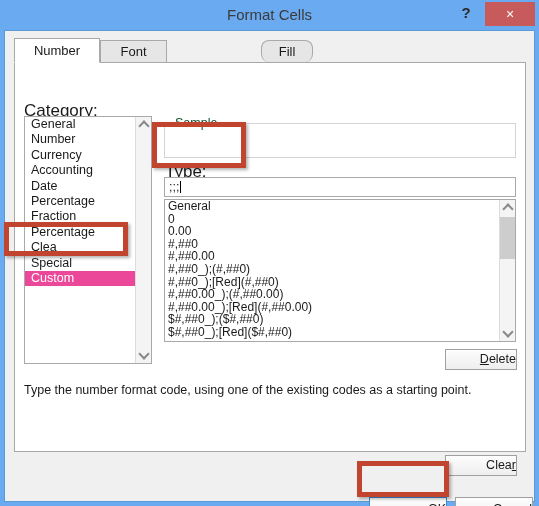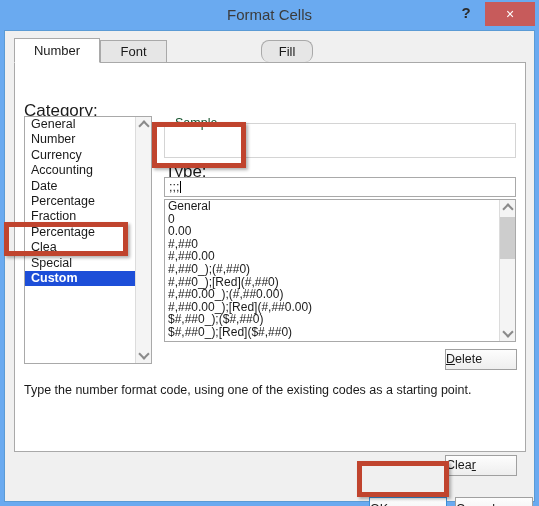--- a/index.html
+++ b/index.html
@@ -134,23 +134,22 @@
   .cat-item {
     height: 15.4px;
     line-height: 15.4px;
     padding-left: 6px;
     font-size: 12.5px;
     color: #1a1a1a;
     white-space: nowrap;
     cursor: pointer;
   }
   .cat-item.selected {
-    background: #1d4ed8;
+    background: #ec4899;
     color: #ffffff;
-    font-weight: bold;
   }
   .cat-scroll {
     position: absolute;
     right: 0; top: 0;
     width: 16px; height: 100%;
     background: #f4f4f4;
     border-left: 1px solid #dcdcdc;
     box-sizing: border-box;
   }
   .arrow-up, .arrow-dn {
@@ -257,21 +256,21 @@
   }
 
   
   .btn {
     position: absolute;
     background: linear-gradient(#fdfdfd, #eeeeee);
     border: 1px solid #a0a0a0;
     box-sizing: border-box;
     font-size: 12.5px;
     color: #1a1a1a;
-    text-align: left;
+    text-align: right;
     cursor: pointer;
     font-family: "Liberation Sans", sans-serif;
   }
   .btn u { text-decoration: underline; }
   .btn-delete { left: 440px; top: 318px; width: 72px; height: 21px; line-height: 19px; }
   .btn-clear  { left: 440px; top: 424px; width: 72px; height: 21px; line-height: 19px; }
   .btn-ok     { left: 364px; top: 466px; width: 78px; height: 24px; line-height: 22px; border: 1px solid #3a90d9; }
   .btn-cancel { left: 450px; top: 466px; width: 78px; height: 24px; line-height: 22px; }
 
   .hint {

